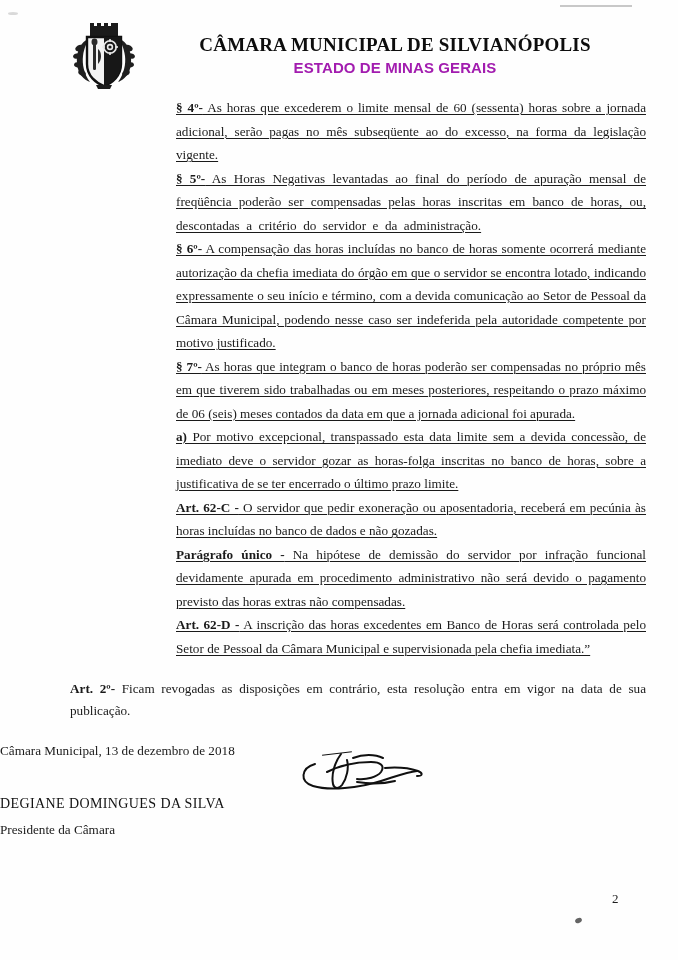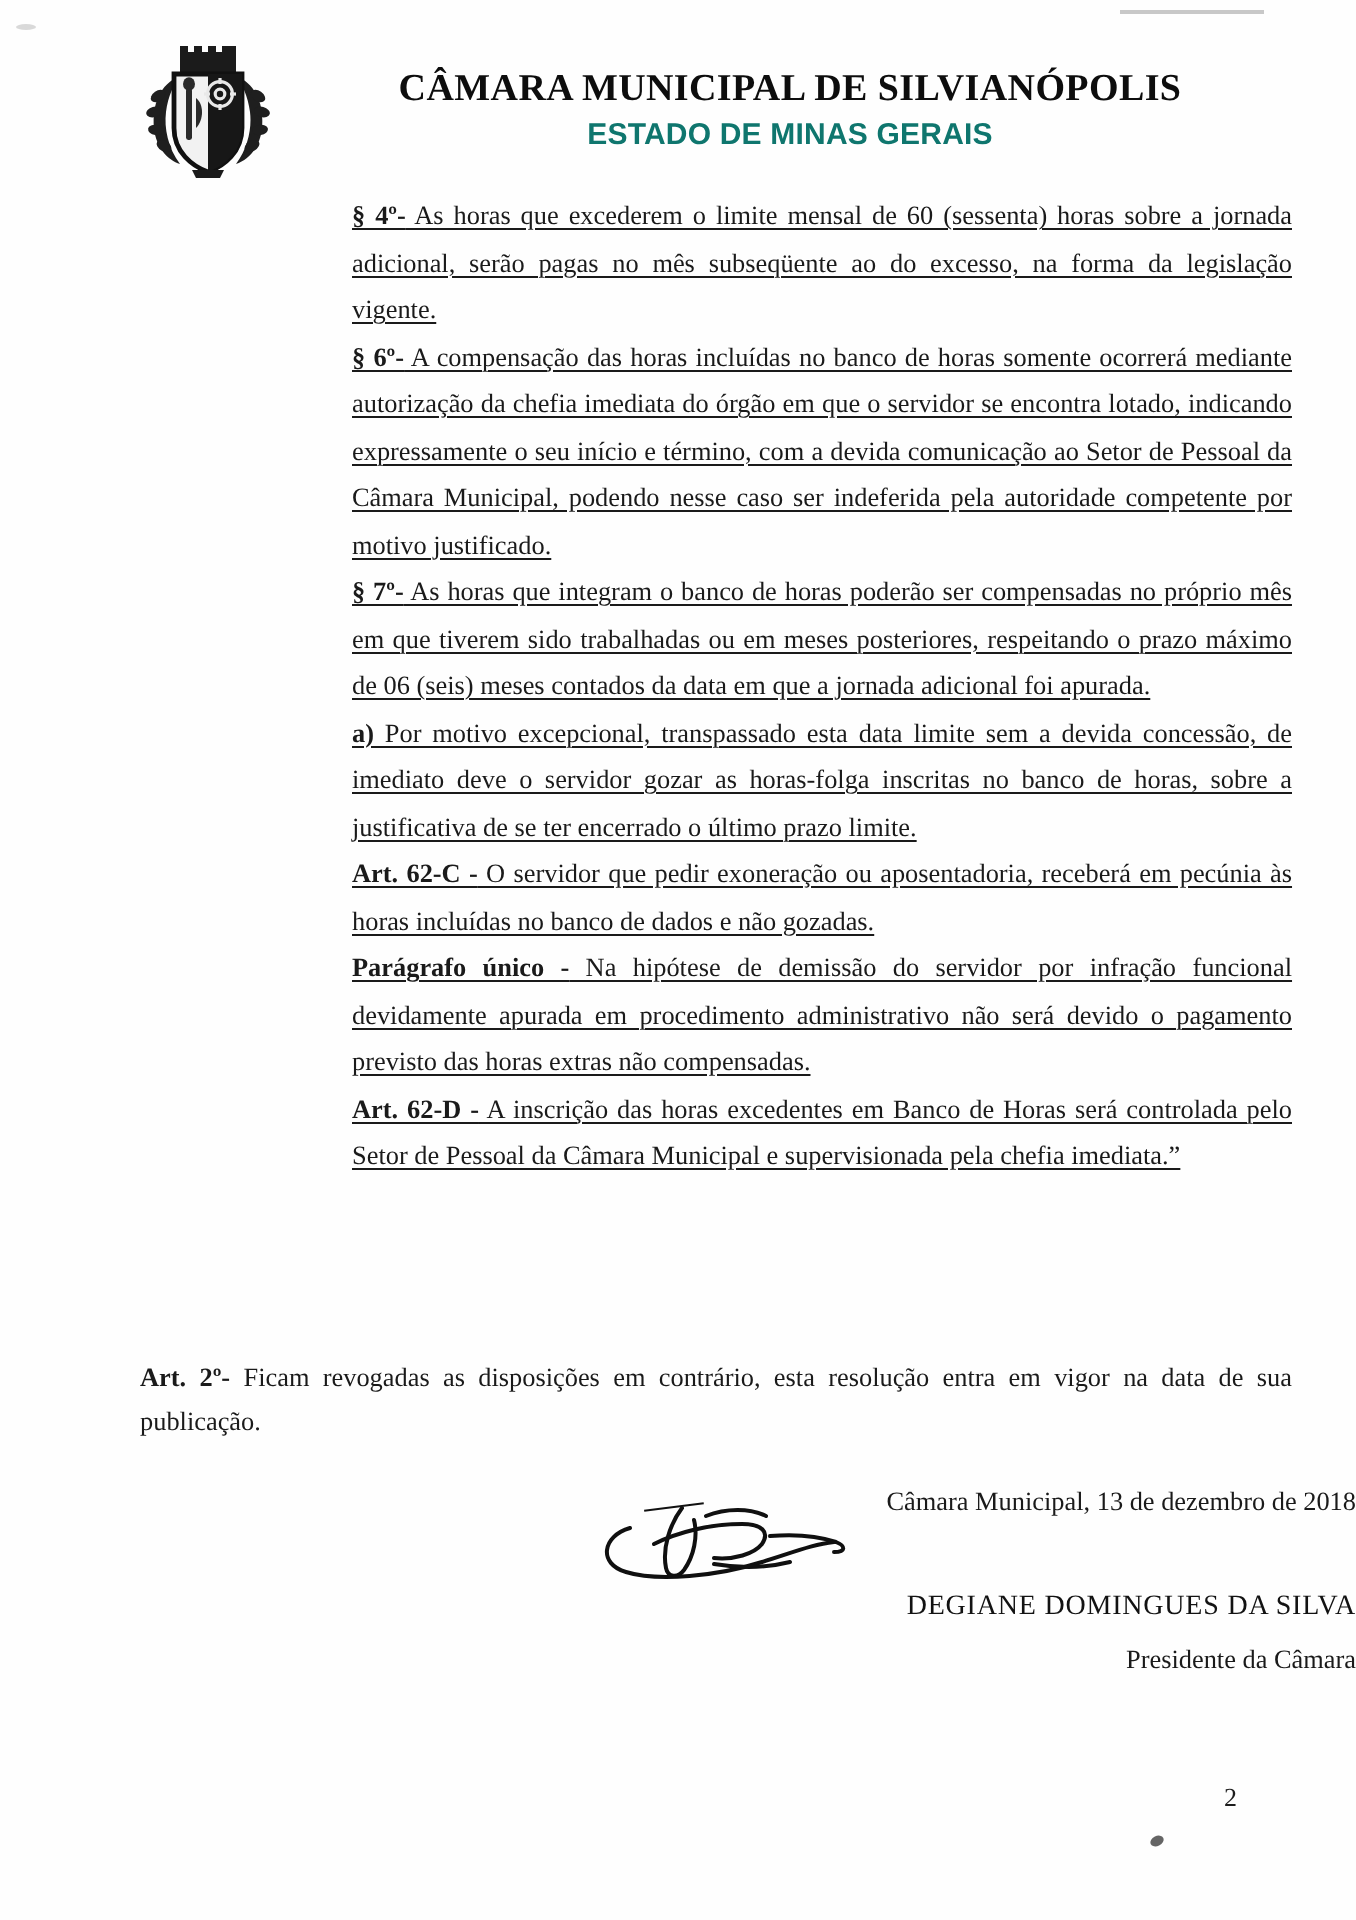--- a/index.html
+++ b/index.html
@@ -73,21 +73,21 @@
     letter-spacing: .2px;
     color: #0d0d0d;
     white-space: nowrap;
   }
   .title-sub {
     font-family: "Liberation Sans", "DejaVu Sans", sans-serif;
     font-weight: bold;
     font-size: 15px;
     letter-spacing: .1px;
     margin-top: 3px;
-    color: #0f766e;
+    color: #a21caf;
     white-space: nowrap;
   }
 
   
   .clauses {
     position: absolute;
     left: 176px;
     top: 96px;
     width: 470px;
   }
@@ -121,21 +121,21 @@
     color: #1a1a1a;
   }
   .final-article b { font-weight: bold; }
 
   
   .signature-block {
     position: absolute;
     left: 0;
     top: 742px;
     width: 678px;
-    text-align: right;
+    text-align: left;
   }
   .sig-place {
     font-size: 13.2px;
     line-height: 18px;
     color: #1a1a1a;
   }
   .sig-strike {
     position: absolute;
     left: 322px;
     top: 11px;
@@ -243,20 +243,23 @@
 
     <div class="header-titles">
       <div class="title-main">CÂMARA MUNICIPAL DE SILVIANÓPOLIS</div>
       <div class="title-sub">ESTADO DE MINAS GERAIS</div>
     </div>
   </div>
 
   <div class="clauses">
     <p class="clause">
       <b>§ 4º-</b><span> As horas que excederem o limite mensal de 60 (sessenta) horas sobre a jornada adicional, serão pagas no mês subseqüente ao do excesso, na forma da legislação vigente.</span>
+    </p>
+    <p class="clause loose">
+      <b>§ 5º-</b><span> As Horas Negativas levantadas ao final do período de apuração mensal de freqüência poderão ser compensadas pelas horas inscritas em banco de horas, ou, descontadas a critério do servidor e da administração.</span>
     </p>
     <p class="clause">
       <b>§ 6º-</b><span> A compensação das horas incluídas no banco de horas somente ocorrerá mediante autorização da chefia imediata do órgão em que o servidor se encontra lotado, indicando expressamente o seu início e término, com a devida comunicação ao Setor de Pessoal da Câmara Municipal, podendo nesse caso ser indeferida pela autoridade competente por motivo justificado.</span>
     </p>
     <p class="clause">
       <b>§ 7º-</b><span> As horas que integram o banco de horas poderão ser compensadas no próprio mês em que tiverem sido trabalhadas ou em meses posteriores, respeitando o prazo máximo de 06 (seis) meses contados da data em que a jornada adicional foi apurada.</span>
     </p>
     <p class="clause">
       <b>a)</b><span> Por motivo excepcional, transpassado esta data limite sem a devida concessão, de imediato deve o servidor gozar as horas-folga inscritas no banco de horas, sobre a justificativa de se ter encerrado o último prazo limite.</span>
     </p>

